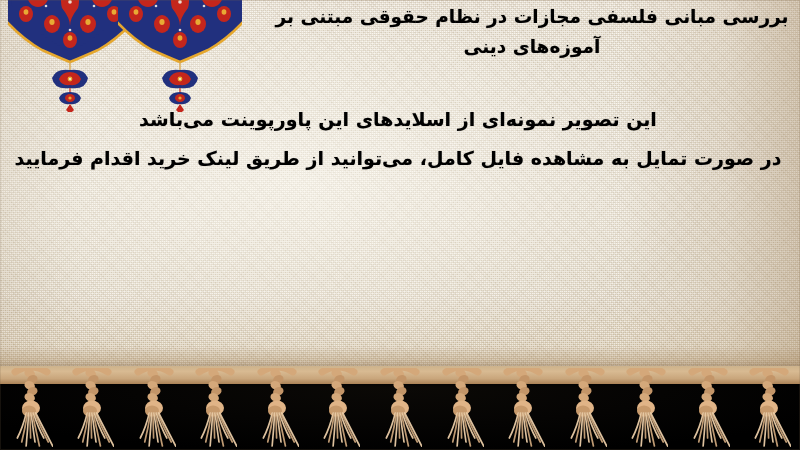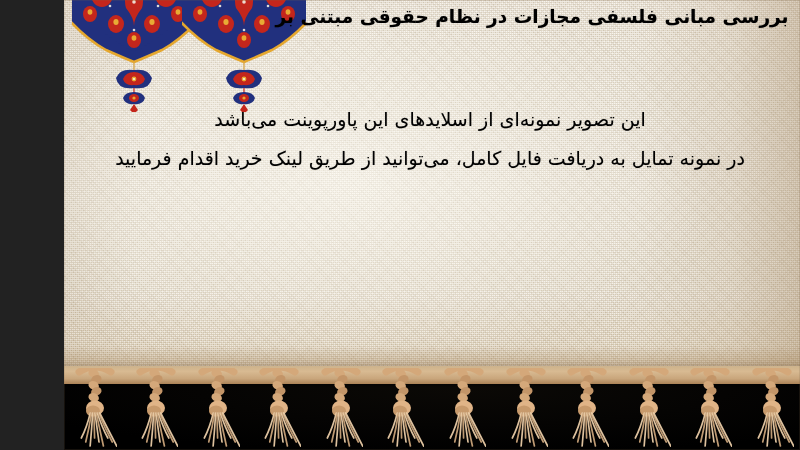--- a/index.html
+++ b/index.html
@@ -4,21 +4,21 @@
 <title>Slide</title>
 <style>
   html, body {
     margin: 0;
     padding: 0;
     background: #222;
   }
 
   #slide {
     position: relative;
-    width: 736px;
+    width: 800px;
     height: 450px;
     overflow: hidden;
     font-family: "DejaVu Sans", "Liberation Sans", sans-serif;
     background: #e9e1d1;
   }
 
   
   .bg-base {
     position: absolute;
     inset: 0;
@@ -124,21 +124,21 @@
     right: 0;
     left: 0;
     padding-left: 8px;
     padding-right: 12px;
     text-align: center;
     color: #000;
   }
 
   .body-line {
     font-size: 19px;
-    font-weight: 400;
+    font-weight: 700;
     line-height: 1.0;
     color: #000;
     text-shadow: 0 0 1px rgba(0,0,0,0.28);
     white-space: nowrap;
   }
   .body-line.l1 { margin-bottom: 20px; padding-right: 0px; }
   .body-line.l2 { margin-bottom: 20px; }
   .body-line.l3 { margin-bottom: 0; }
 
   
@@ -335,25 +335,26 @@
         <path d="M 62 104 L 58 110 L 62 114 L 66 110 Z" fill="#c4261c"></path>
       </g>
     </svg>
 
   </div>
 
   <div class="text-layer">
 
     <div class="slide-title">
       <div>بررسی مبانی فلسفی مجازات در نظام حقوقی مبتنی بر</div>
+      <div>آموزه‌های دینی</div>
     </div>
 
     <div class="body-block">
       <div class="body-line l1">این تصویر نمونه‌ای از اسلایدهای این پاورپوینت می‌باشد</div>
-      <div class="body-line l3">در نمونه تمایل به دریافت فایل کامل، می‌توانید از طریق لینک خرید اقدام فرمایید</div>
+      <div class="body-line l3">در صورت تمایل به مشاهده فایل کامل، می‌توانید از طریق لینک خرید اقدام فرمایید</div>
     </div>
 
   </div>
 
   <div class="band-shadow"></div>
   <div class="bottom-band"></div>
   <div class="fringe-top"></div>
   <div class="tassels">
       <div class="tassel" style="left: 8.76923px;"><svg width="44" height="82" viewBox="0 0 44 82">
           <path d="M 6 4 Q 22 -6 38 4" fill="none" stroke="#d4a87a" stroke-width="7" stroke-linecap="round"></path>

